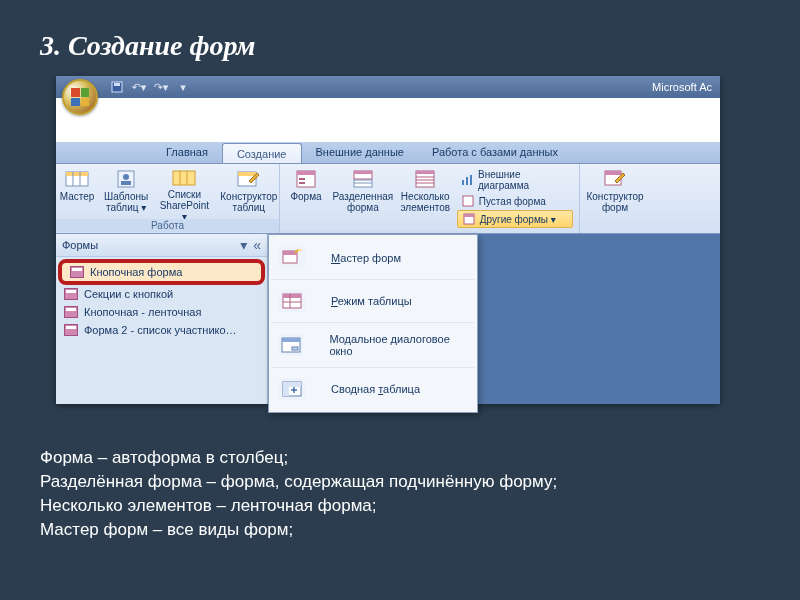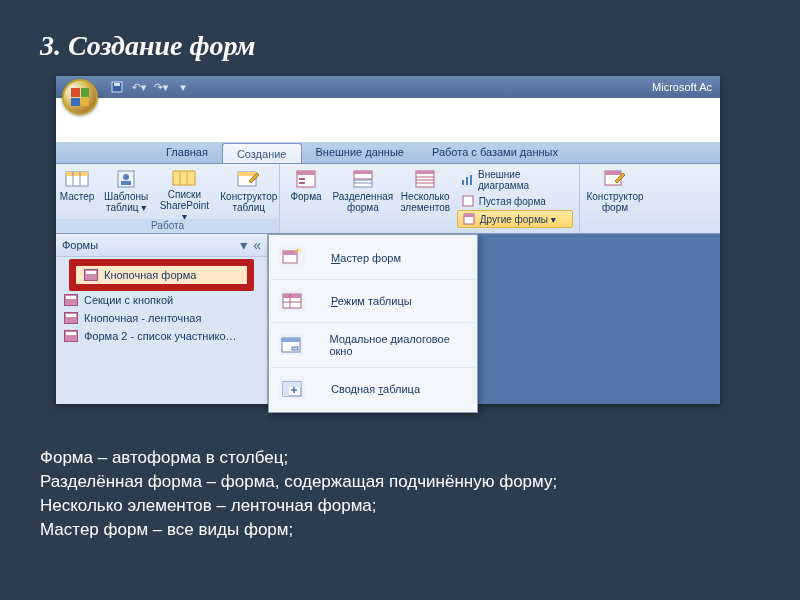--- a/index.html
+++ b/index.html
@@ -120,21 +120,21 @@
   }
   .navhead {
     display:flex;align-items:center;justify-content:space-between;
     padding:3px 6px;
     background: linear-gradient(#e8f0fb,#d1dff2);
     border-bottom:1px solid #b6c8e3;
   }
   .navhead .exp { font-size:14px; color:#4a6590;}
   .navlist { padding:2px 0;}
   .navitem { display:flex; align-items:center; gap:6px; padding:3px 8px;}
-  .navitem.sel { background:#fde8c8; border:7px solid #b91c1c; margin:0 13px; border-radius:2px;}
+  .navitem.sel { background:#fde8c8; border:4px solid #b91c1c; margin:0 2px; border-radius:8px;}
   .nic { width:14px;height:12px; background:#d088b0; border:1px solid #a05080; position:relative;}
   .nic::before{content:"";position:absolute;left:1px;top:1px;right:1px;height:3px;background:#fff;}
   .canvas { flex:1; background:#5276a8; position:relative;}
   
   .dropdown {
     position:absolute;
     left: 0px; top: 0px;
     width: 210px;
     background:#f3f6fb;
     border:1px solid #8aa0c2;

